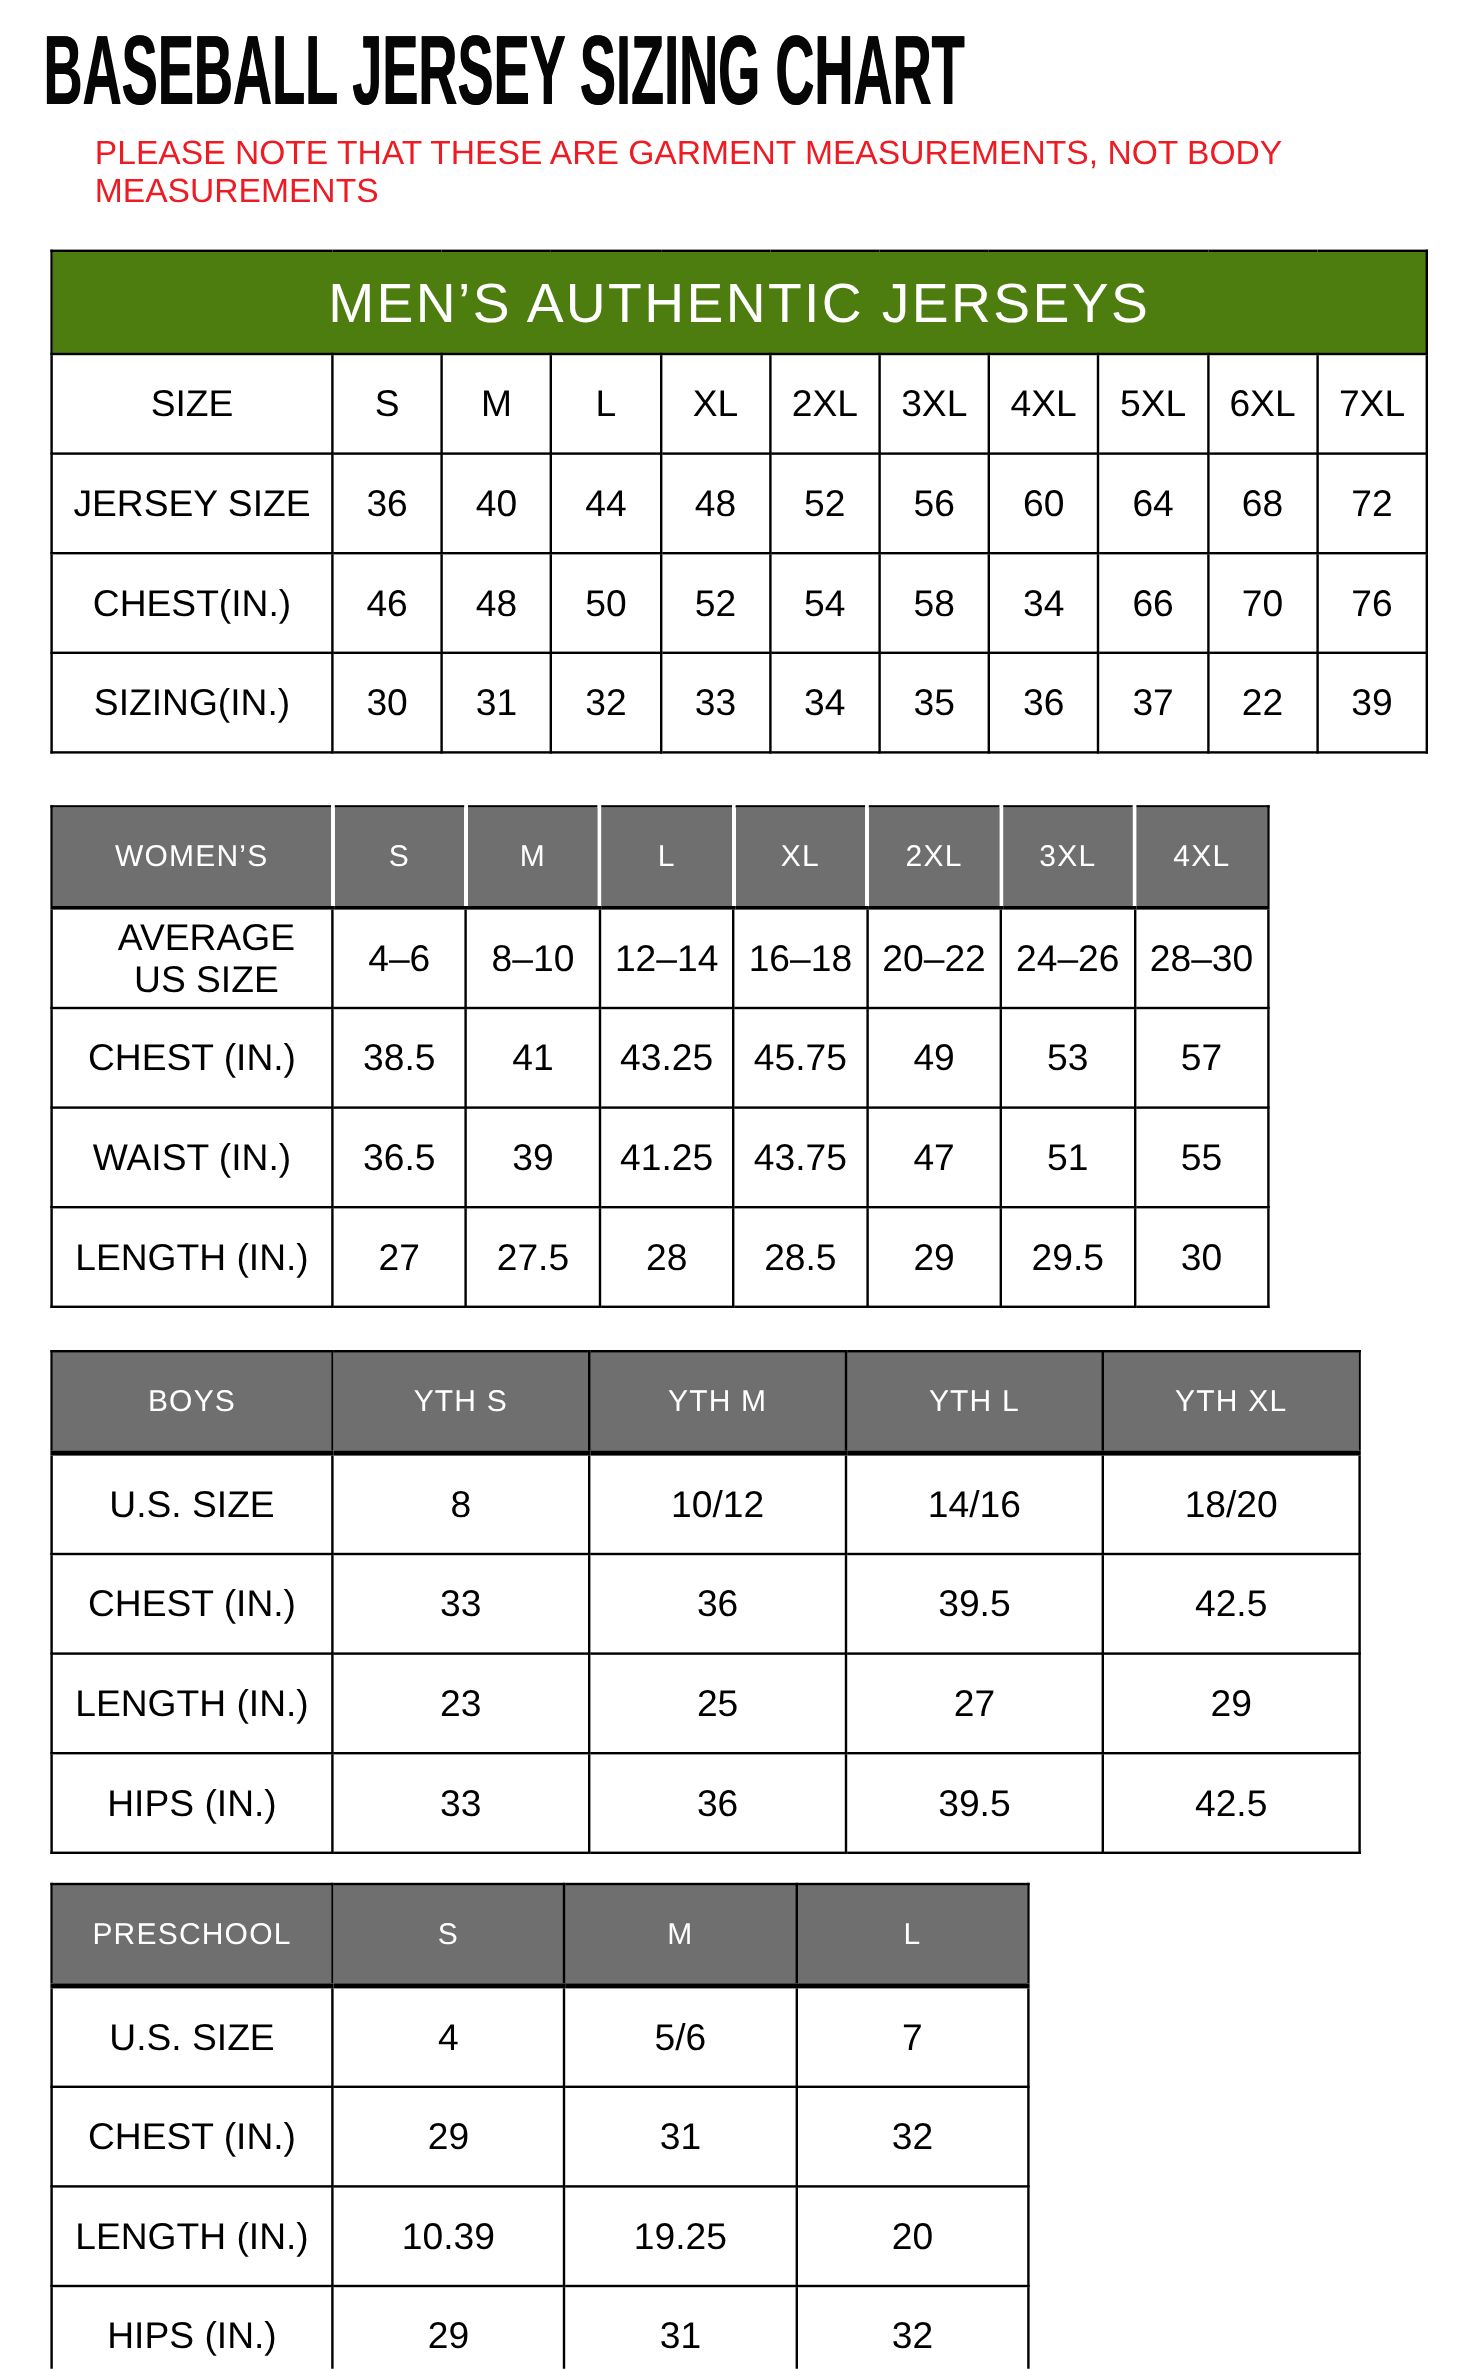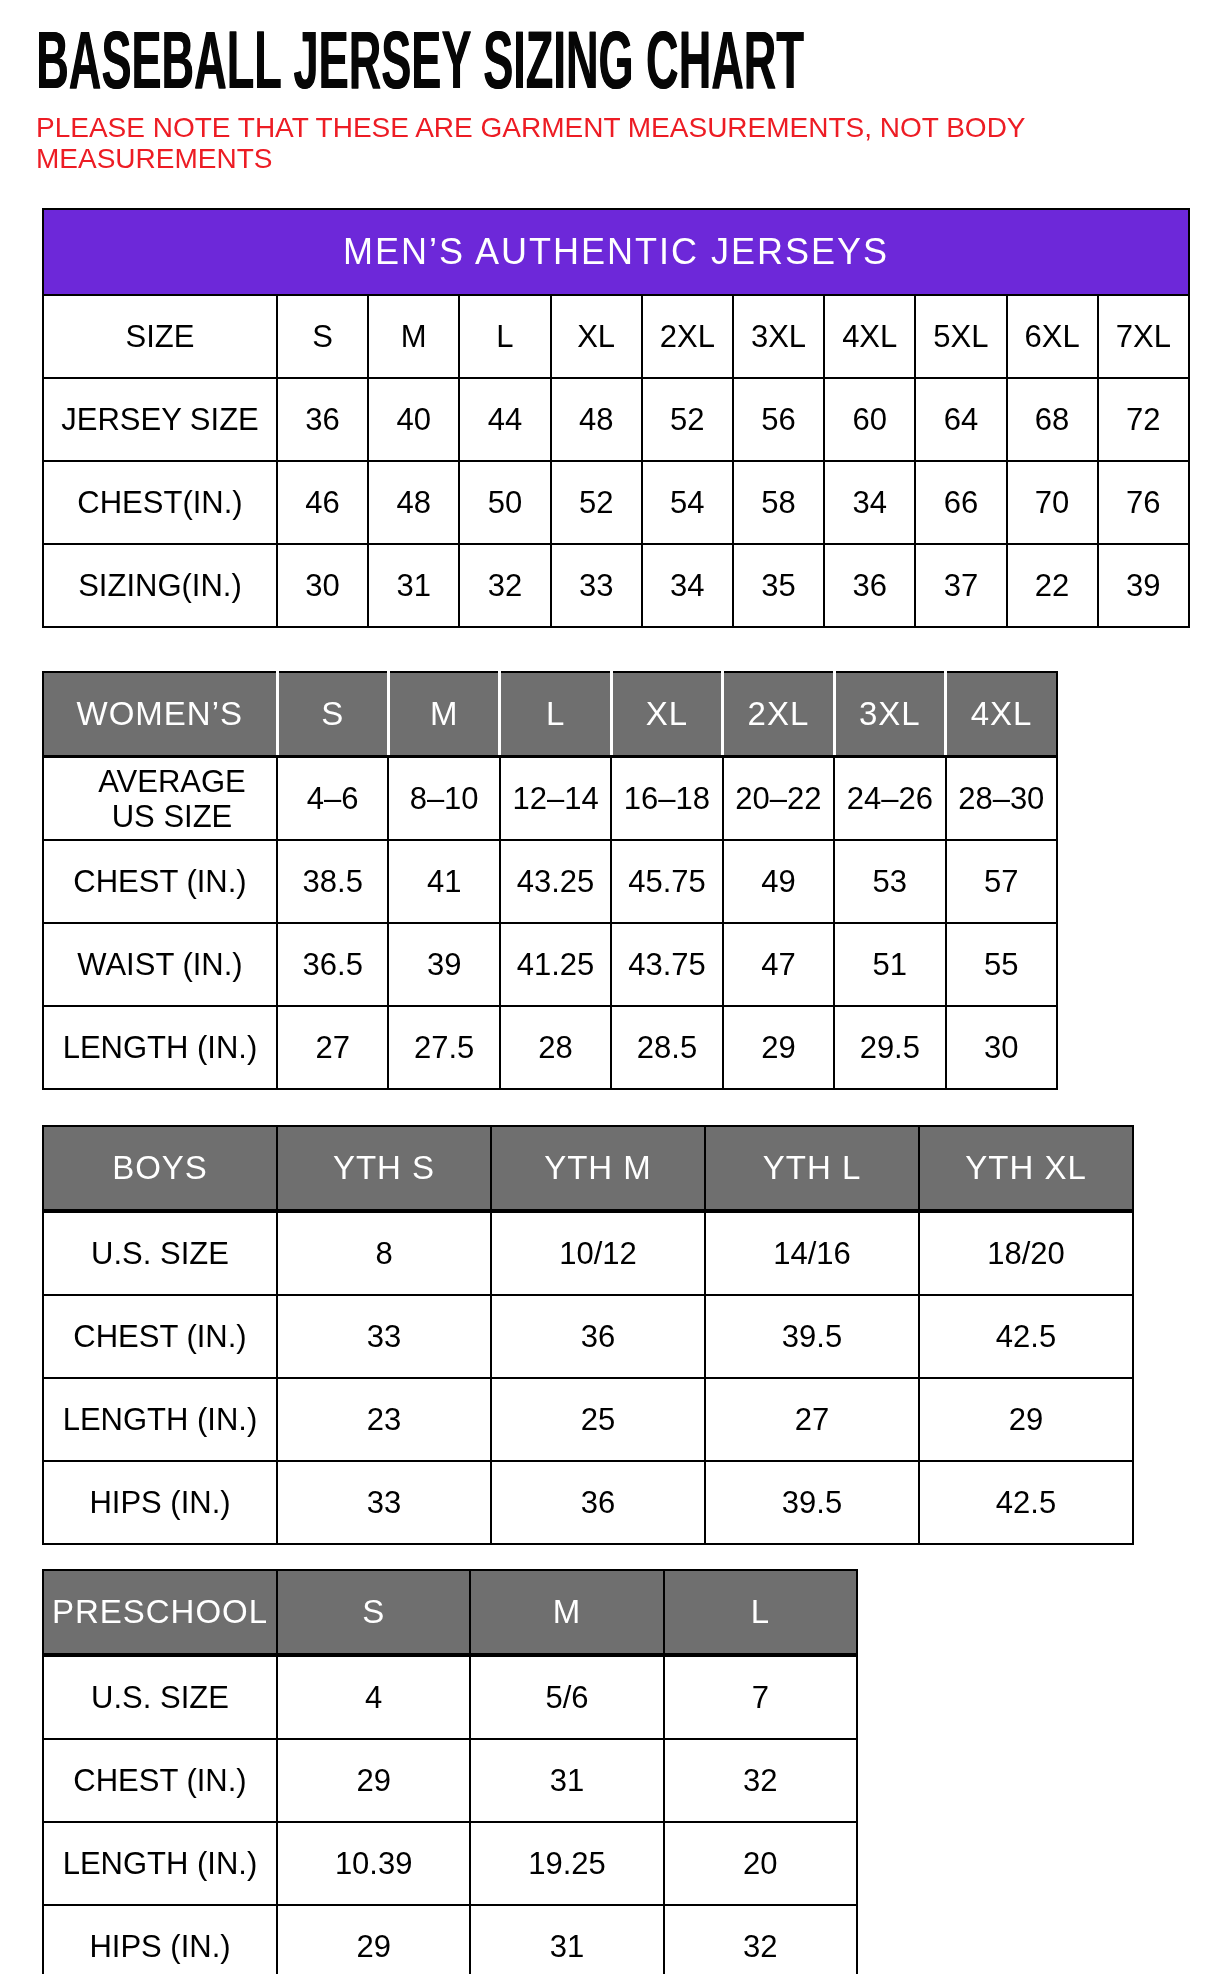--- a/index.html
+++ b/index.html
@@ -13,38 +13,38 @@
 
   .title {
     margin: 0; height: 72px; line-height: 72px;
     font-size: 82px; font-weight: bold; color: #060606;
     white-space: nowrap; width: 0;
     transform: scaleX(0.55); transform-origin: left center;
     text-shadow: 1px 0 0 #060606;
     letter-spacing: 0px;
   }
 
-  .note { margin-top: 16px; font-size: 28px; line-height: 31px; font-weight: normal; }
+  .note { margin-top: 16px; font-size: 28px; line-height: 31px; font-weight: normal; margin-left: 43px; }
   .red-text { color: #ed1c24; }
 
   table.sizing-table { border-collapse: collapse; table-layout: fixed; margin-left: 6px; }
   .sizing-table th, .sizing-table td {
     border: 2px solid #000; padding: 0;
     text-align: center; vertical-align: middle;
     font-weight: normal; overflow: hidden;
   }
   .sizing-table td { font-size: 31px; height: 81px; background: #fff; color: #000; }
 
   .banner-cell {
-    background: #6d28d9; color: #fff;
-    font-size: 36px; letter-spacing: 2px; height: 84px;
+    background: #4d7c0f; color: #fff;
+    font-size: 46px; letter-spacing: 2px; height: 84px;
   }
   .col-header {
     background: #6f6f6f; color: #fff;
-    font-size: 33px; letter-spacing: 1px; height: 82px;
+    font-size: 25px; letter-spacing: 1px; height: 82px;
   }
 
   .mens      { width: 1148px; margin-top: 34px; }
   .womens    { width: 1016px; margin-top: 43px; }
   .boys      { width: 1092px; margin-top: 35px; }
   .preschool { width: 816px;  margin-top: 24px; }
   .c-label   { width: 234px; }
 
   
   .womens .col-header {

